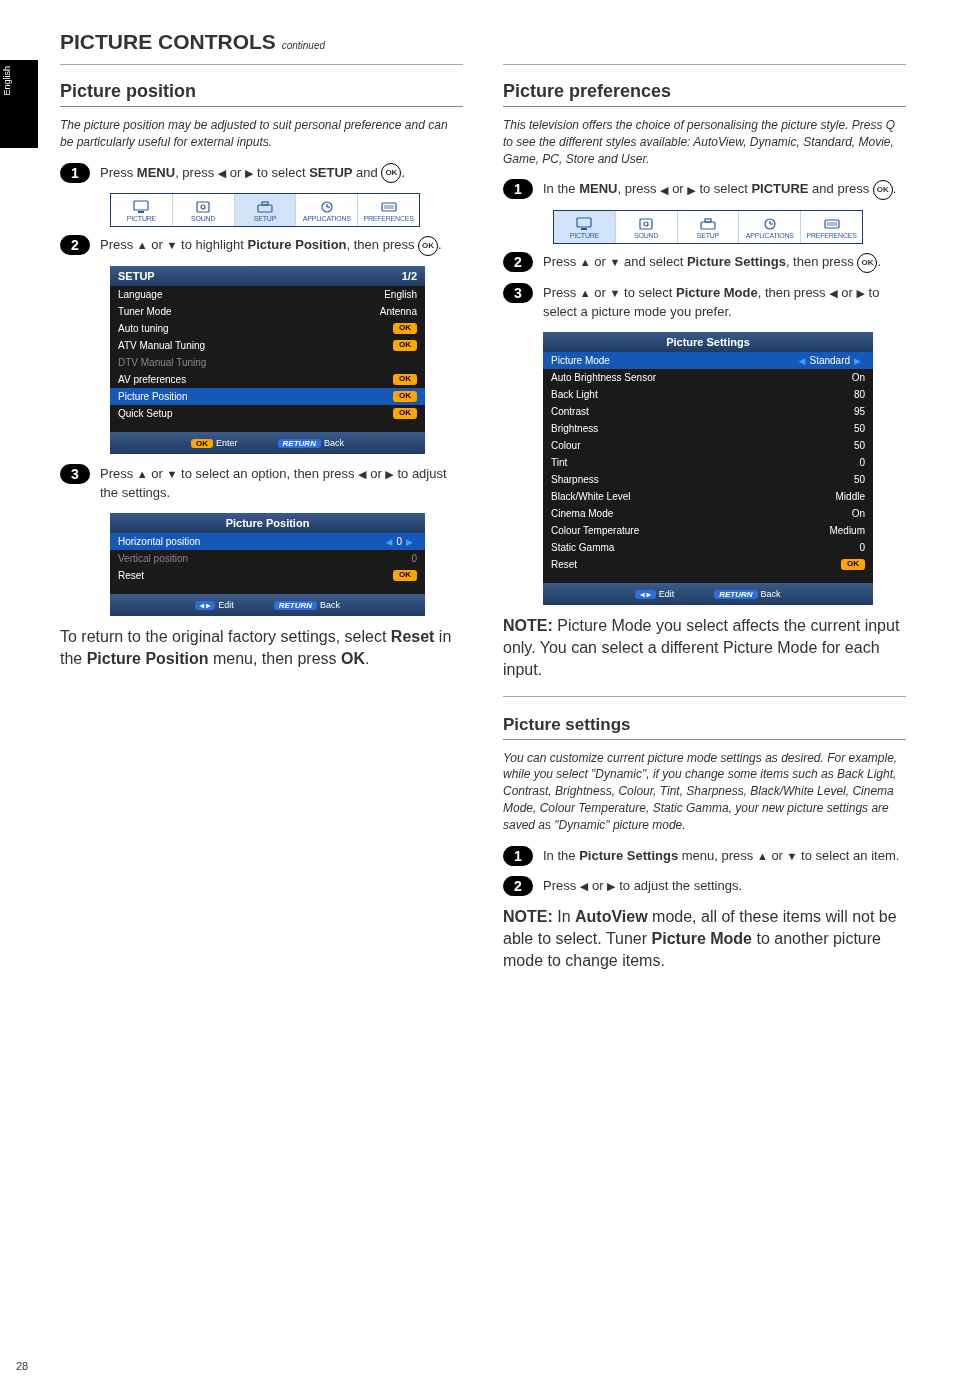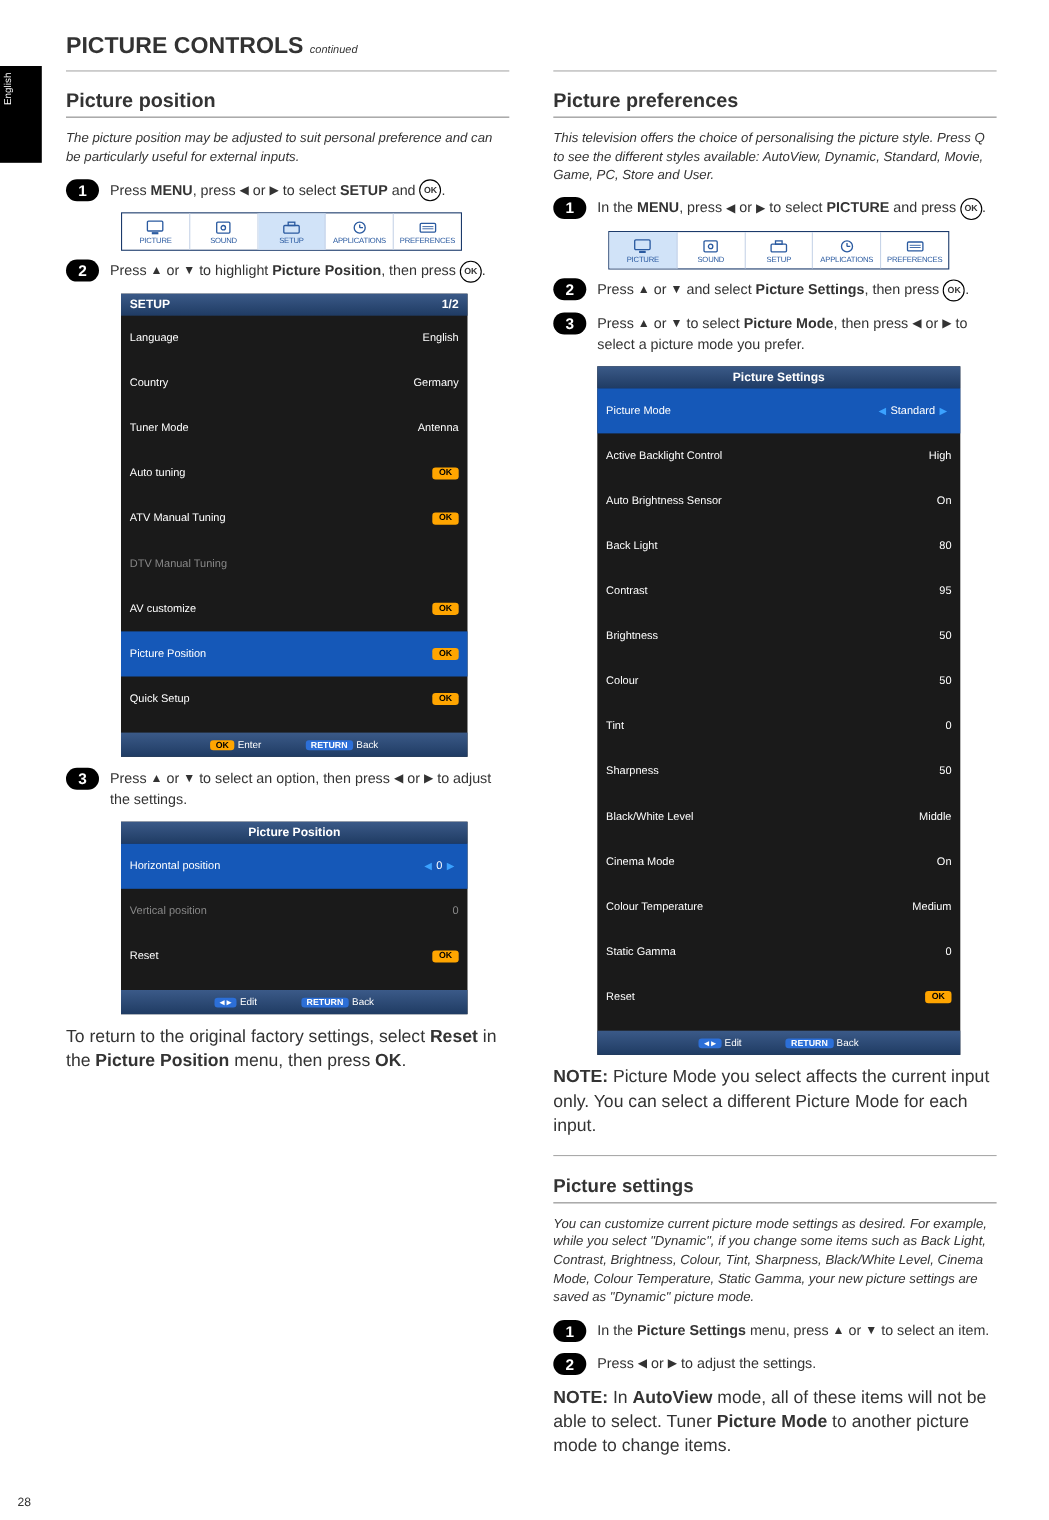--- a/index.html
+++ b/index.html
@@ -23,28 +23,28 @@
   
   .tabbar { display: flex; border: 1px solid #1b3a6b; margin: 8px 0 8px 50px; width: 310px; background: #fff; }
   .tabbar-wide { width: 310px; }
   .tabitem { flex: 1; text-align: center; padding: 6px 2px 4px 2px; font-size: 7px; color: #2a5aa0; border-right: 1px solid #c7d4e8; }
   .tabitem:last-child { border-right: none; }
   .tabitem.active { background: #d1e3f8; }
   .tlabel { display: block; font-size: 7px; letter-spacing: -0.2px; }
   
   .osd { margin: 8px 0 10px 50px; width: 315px; background: #1a1a1a; color: #fff; font-size: 10px; }
   .osd-hd { background: linear-gradient(#3b5a88,#1f3b63); padding: 4px 8px; display: flex; justify-content: space-between; font-weight: bold; font-size: 11px; }
-  .osd-row { display: flex; justify-content: space-between; padding: 15px 8px; }
+  .osd-row { display: flex; justify-content: space-between; padding: 3px 8px; }
   .osd-row.sel { background: #1558b8; }
   .osd-row.dim { color: #888; }
   .okchip { background: #ffa500; color: #000; padding: 0 6px; border-radius: 3px; font-size: 8px; font-weight: bold; }
   .osd-foot { display: flex; justify-content: center; gap: 40px; padding: 6px 8px; font-size: 9px; background: linear-gradient(#3b5a88,#1f3b63); }
   .chip { padding: 0 5px; border-radius: 3px; font-size: 8px; font-weight: bold; margin-right: 3px; }
   .chip-ok { background: #ffa500; color: #000; }
-  .chip-ret { background: #2c6fd8; color: #fff; }
+  .chip-ret { background: #2c6fd8; color: #fff; font-style: italic; }
   .chip-lr { background: #2c6fd8; color: #fff; }
   .val-arrow { color: #3ba2ff; font-size: 9px; padding: 0 4px; }
   .note { font-size: 16px; line-height: 1.4; margin-top: 8px; }
   .note b { font-weight: bold; }
   .subsection-title { font-size: 17px; font-weight: bold; margin-top: 18px; }
   
   .osd-wide { width: 330px; margin-left: 40px; }
   
   svg.ic { width: 18px; height: 14px; }
 </style>
@@ -127,41 +127,37 @@
       <div class="osd">
         <div class="osd-hd">
           <span>SETUP</span>
           <span>1/2</span>
         </div>
         <div class="osd-row">
             <span>Language</span>
             <span>English</span>
           </div>
         <div class="osd-row">
-            <span>Country</span>
-            <span>Germany</span>
-          </div>
-        <div class="osd-row">
             <span>Tuner Mode</span>
             <span>Antenna</span>
           </div>
         <div class="osd-row">
             <span>Auto tuning</span>
             <span class="okchip">OK</span>
           </div>
         <div class="osd-row">
             <span>ATV Manual Tuning</span>
             <span class="okchip">OK</span>
           </div>
         <div class="osd-row dim">
             <span>DTV Manual Tuning</span>
             <span></span>
           </div>
         <div class="osd-row">
-            <span>AV customize</span>
+            <span>AV preferences</span>
             <span class="okchip">OK</span>
           </div>
         <div class="osd-row sel">
             <span>Picture Position</span>
             <span class="okchip">OK</span>
           </div>
         <div class="osd-row">
             <span>Quick Setup</span>
             <span class="okchip">OK</span>
           </div>
@@ -276,24 +272,20 @@
 
       <div class="osd osd-wide">
         <div class="osd-hd" style="justify-content:center;">
           <span>Picture Settings</span>
         </div>
         <div class="osd-row sel">
             <span>Picture Mode</span>
             <span><span class="val-arrow">◀</span><span>Standard</span><span class="val-arrow">▶</span></span>
           </div>
         <div class="osd-row">
-            <span>Active Backlight Control</span>
-            <span>High</span>
-          </div>
-        <div class="osd-row">
             <span>Auto Brightness Sensor</span>
             <span>On</span>
           </div>
         <div class="osd-row">
             <span>Back Light</span>
             <span>80</span>
           </div>
         <div class="osd-row">
             <span>Contrast</span>
             <span>95</span>

